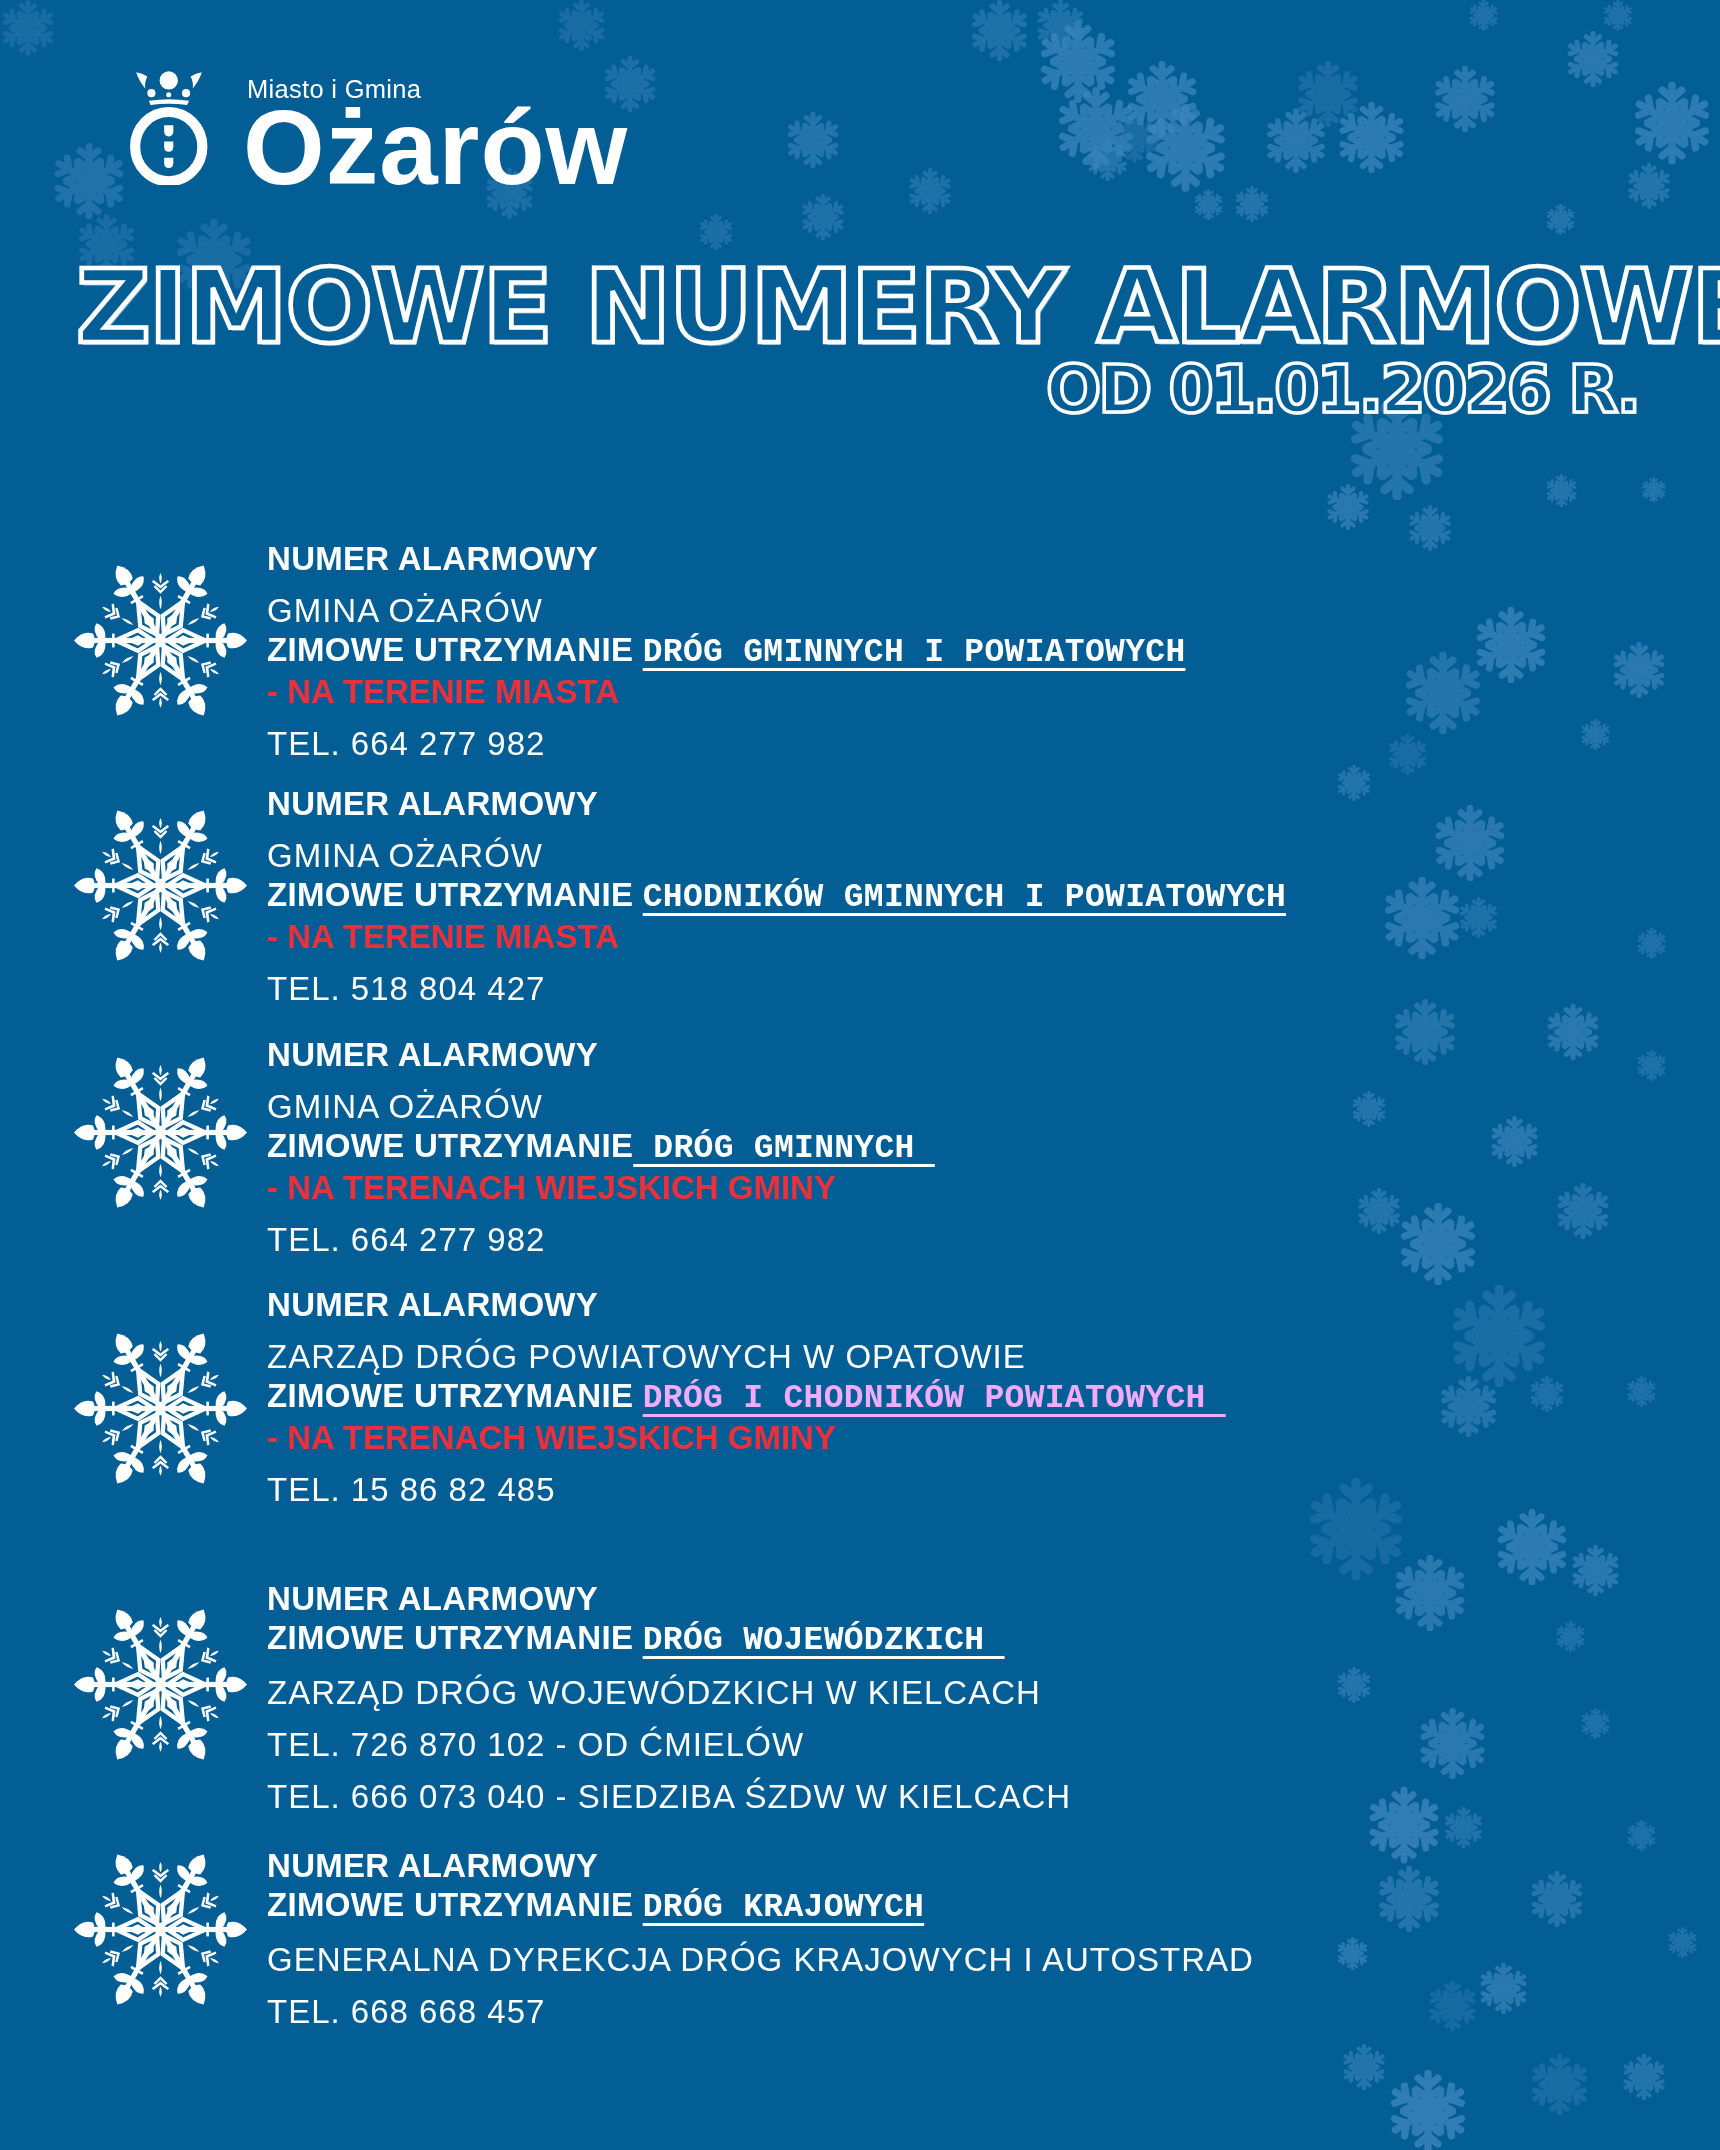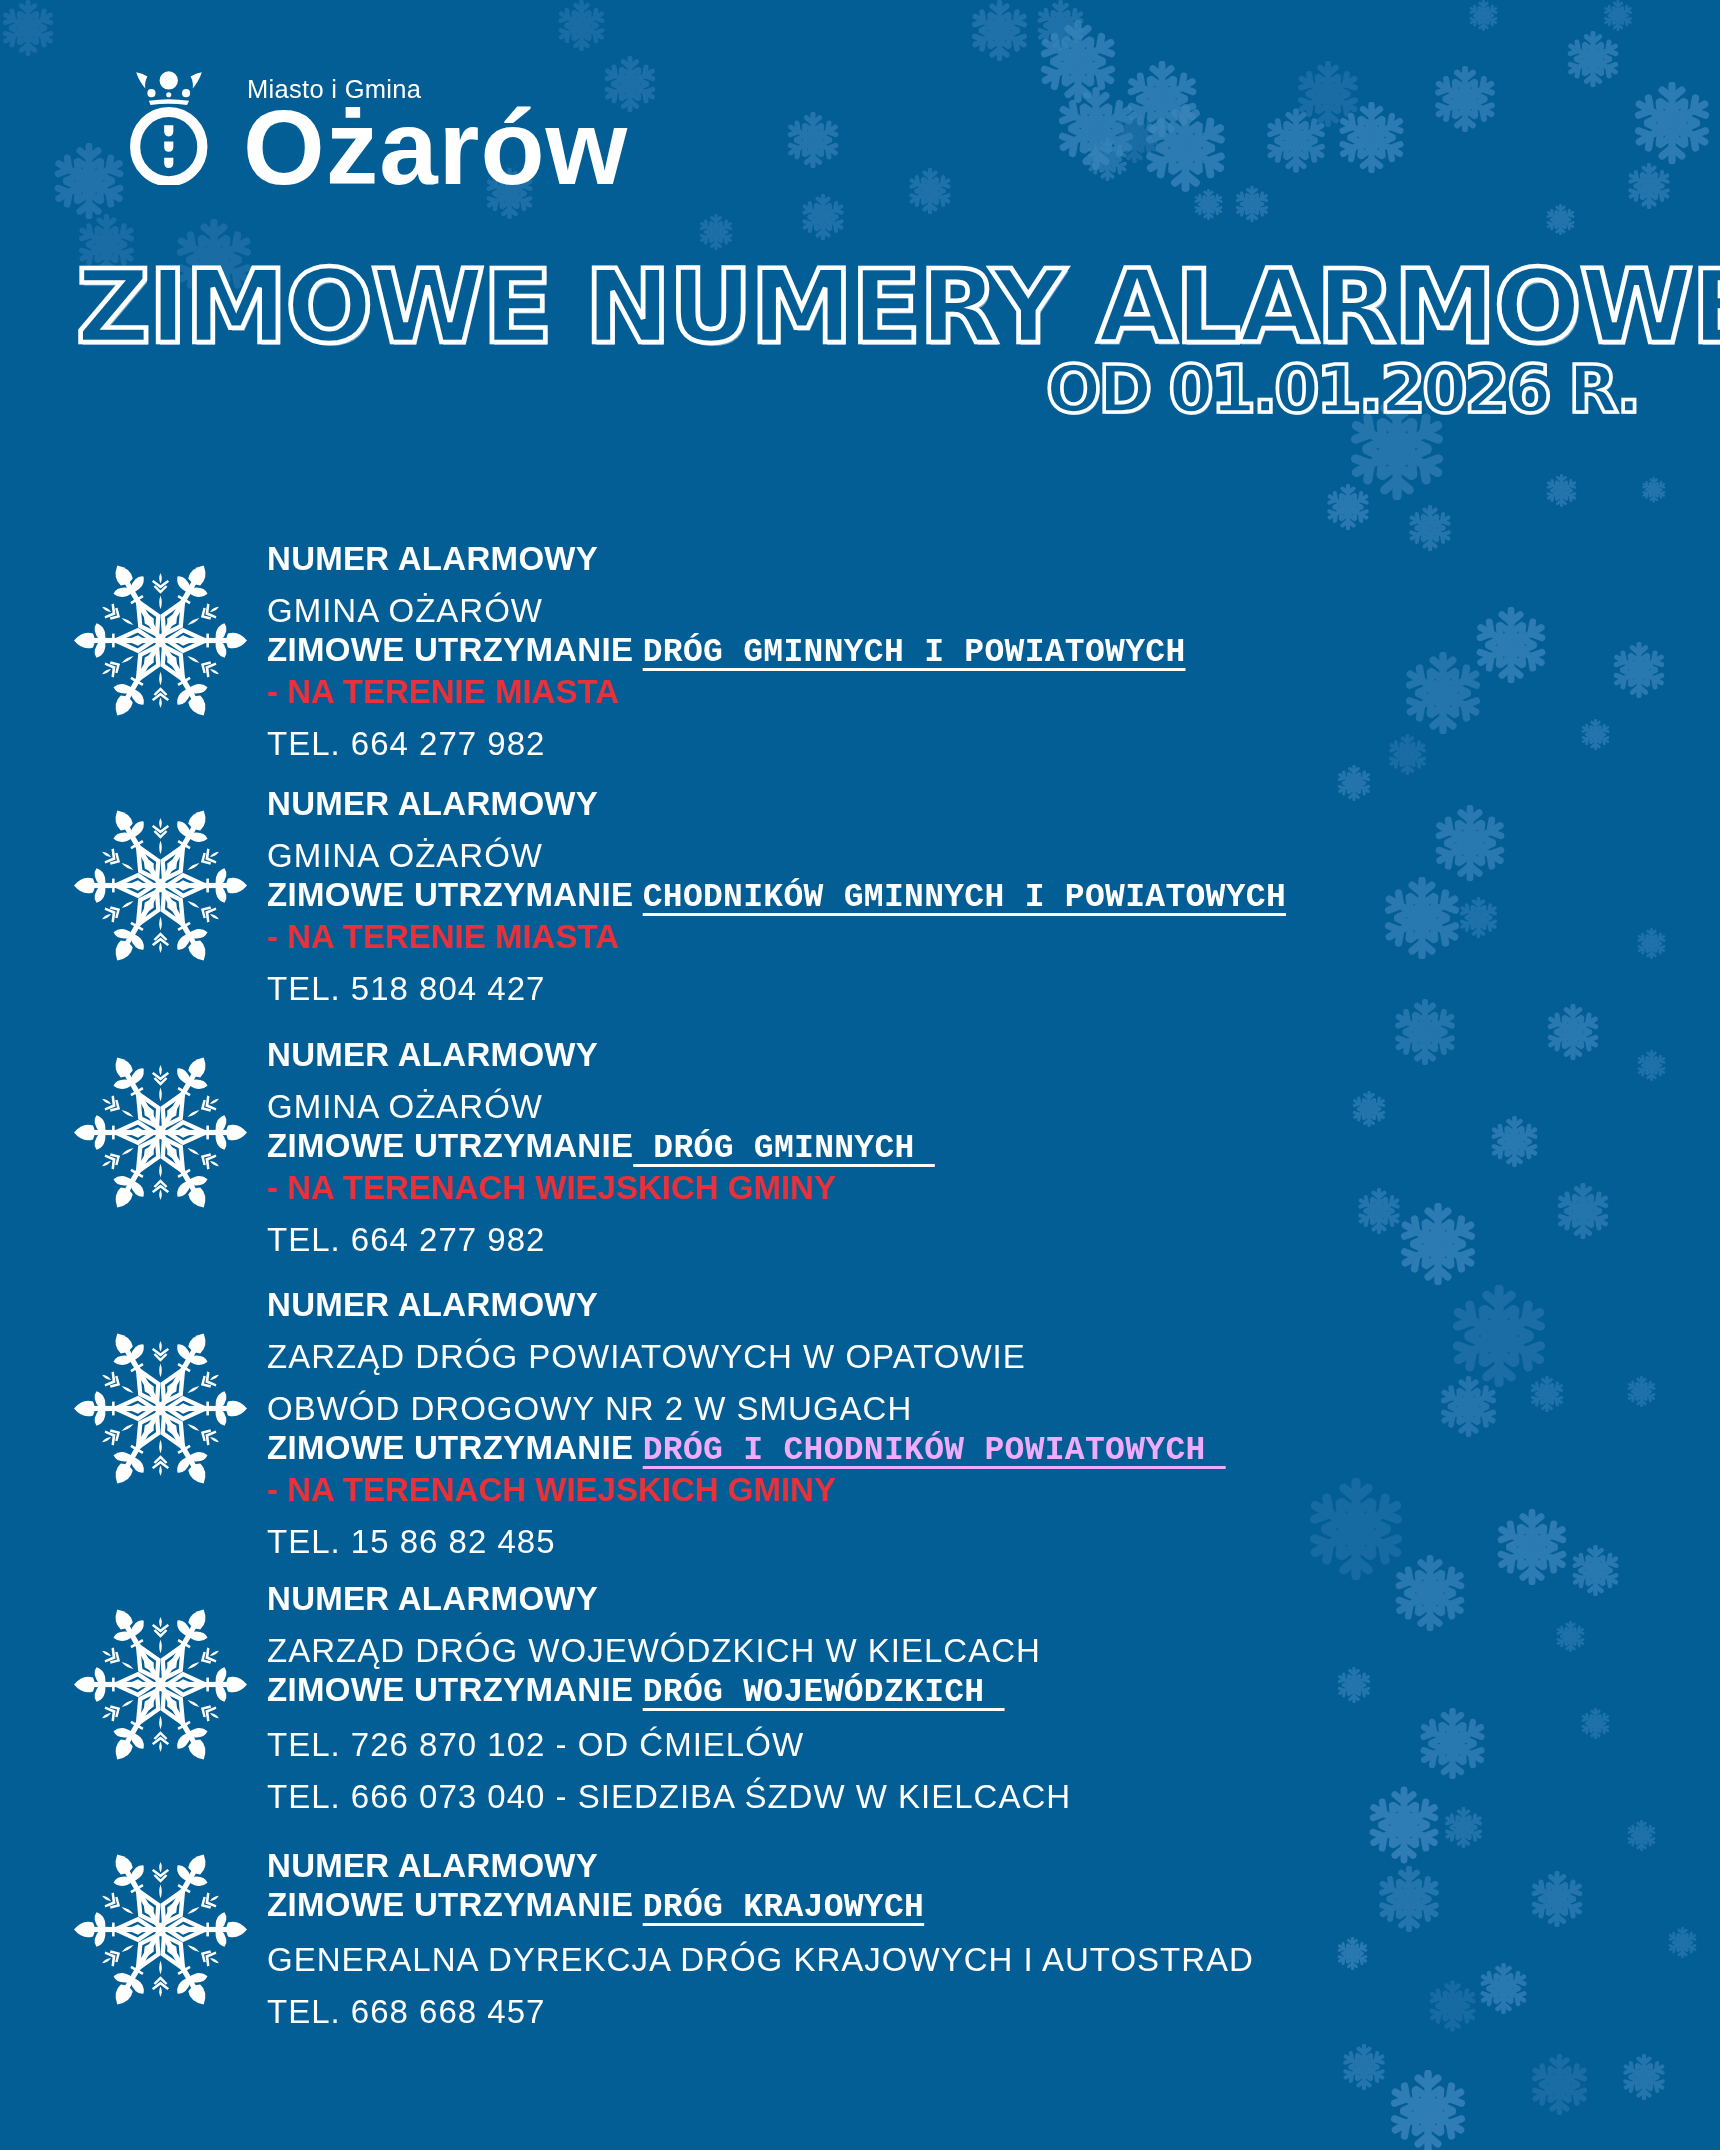--- a/index.html
+++ b/index.html
@@ -588,37 +588,36 @@
 
 <div class="entry" style="top:1285px;">
   <div class="entry-icon" style="top:37px;">
     <svg viewBox="0 0 200 200" width="173" height="173">
         <use href="#orn-flake"></use>
       </svg>
   </div>
   <div class="entry-text">
     <span class="line bold">NUMER ALARMOWY</span>
     <span class="line light">ZARZĄD DRÓG POWIATOWYCH W OPATOWIE</span>
-    <span class="line light">OBWÓD DROGOWY NR 2 W SMUGACH</span>
     <span class="line bold"><span>ZIMOWE UTRZYMANIE </span><span class="ul yellow">DRÓG I CHODNIKÓW POWIATOWYCH </span></span>
     <span class="line red">- NA TERENACH WIEJSKICH GMINY</span>
     <span class="line light">TEL. 15 86 82 485</span>
   </div>
 </div>
 
 <div class="entry" style="top:1579px;">
   <div class="entry-icon" style="top:19.4px;">
     <svg viewBox="0 0 200 200" width="173" height="173">
         <use href="#orn-flake"></use>
       </svg>
   </div>
   <div class="entry-text">
     <span class="line bold">NUMER ALARMOWY</span>
+    <span class="line bold"><span>ZIMOWE UTRZYMANIE </span><span class="ul">DRÓG WOJEWÓDZKICH </span></span>
     <span class="line light">ZARZĄD DRÓG WOJEWÓDZKICH W KIELCACH</span>
-    <span class="line bold"><span>ZIMOWE UTRZYMANIE </span><span class="ul">DRÓG WOJEWÓDZKICH </span></span>
     <span class="line light">TEL. 726 870 102 - OD ĆMIELÓW</span>
     <span class="line light">TEL. 666 073 040 - SIEDZIBA ŚZDW W KIELCACH</span>
   </div>
 </div>
 
 <div class="entry" style="top:1846px;">
   <div class="entry-icon" style="top:-3.1px;">
     <svg viewBox="0 0 200 200" width="173" height="173">
         <use href="#orn-flake"></use>
       </svg>

